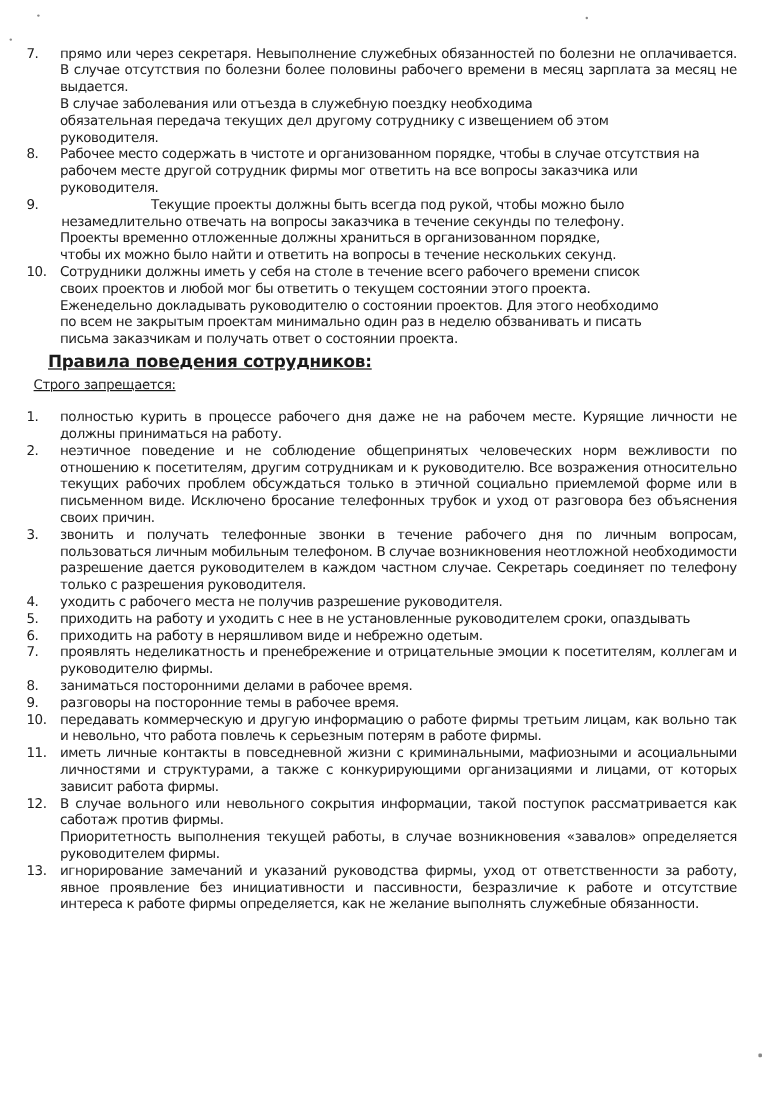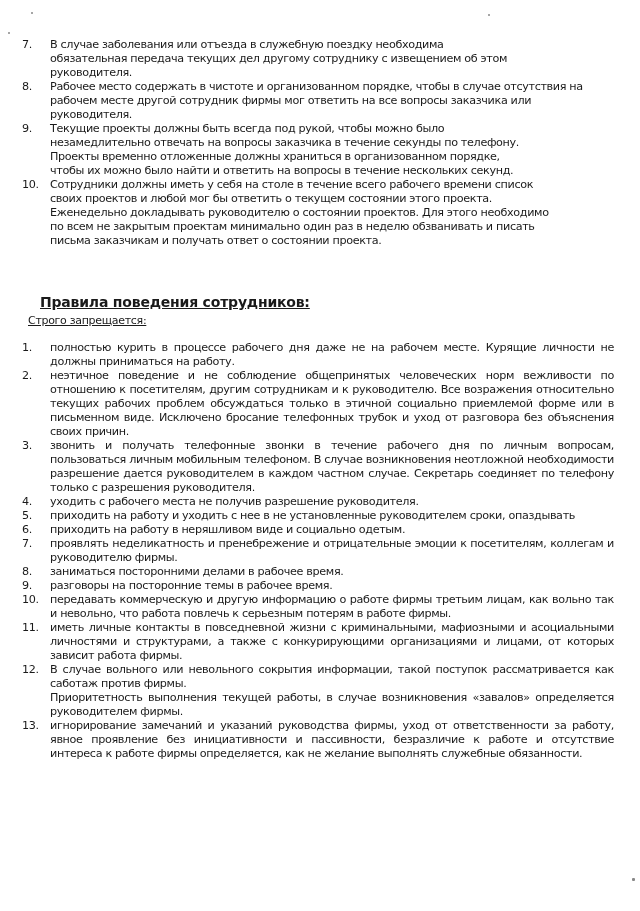--- a/index.html
+++ b/index.html
@@ -21,29 +21,30 @@
 <body>
 
 <div class="page">
   <div class="speck" style="left:31px;top:12px;"></div>
   <div class="speck" style="left:488px;top:14px;"></div>
   <div class="speck" style="left:8px;top:32px;"></div>
 
   <ol class="list" id="list1" style="top:38px;">
     <li>
       <span class="num">7.</span>
+      <p>прямо или через секретаря. Невыполнение служебных обязанностей  по болезни не оплачивается. В случае отсутствия по болезни более половины рабочего времени в месяц зарплата за месяц не выдается.</p>
       <p class="left" style="width:470px;">В случае заболевания или отъезда в служебную поездку необходима обязательная передача текущих дел другому сотруднику с извещением об этом руководителя.</p>
     </li>
     <li>
       <span class="num">8.</span>
       <p class="left" style="width:565px;">Рабочее место содержать в чистоте и организованном порядке, чтобы в случае отсутствия на рабочем месте другой сотрудник фирмы мог ответить на все вопросы заказчика или руководителя.</p>
     </li>
     <li>
       <span class="num">9.</span>
-      <p class="left" style="width:470px;">Текущие проекты должны быть всегда под рукой, чтобы можно было незамедлительно отвечать на вопросы заказчика в течение секунды по телефону.</p>
+      <p class="left" style="width:470px;text-align:right;">Текущие проекты должны быть всегда под рукой, чтобы можно было незамедлительно отвечать на вопросы заказчика в течение секунды по телефону.</p>
       <p class="left" style="width:480px;">Проекты временно отложенные должны храниться в организованном порядке, чтобы их можно было найти и ответить на вопросы в течение нескольких секунд.</p>
     </li>
     <li>
       <span class="num">10.</span>
       <p class="left" style="width:500px;">Сотрудники должны иметь у себя на столе в течение всего рабочего времени список своих проектов и любой мог бы ответить о текущем состоянии этого проекта. Еженедельно докладывать руководителю о состоянии проектов. Для этого необходимо по всем не закрытым проектам минимально один раз в неделю обзванивать и писать письма заказчикам и получать ответ о состоянии проекта.</p>
     </li>
   </ol>
 
   <h2 class="heading">Правила поведения сотрудников:</h2>
   <p class="subheading">Строго запрещается:</p>
@@ -64,21 +65,21 @@
     <li>
       <span class="num">4.</span>
       <p class="left">уходить с рабочего места не получив разрешение руководителя.</p>
     </li>
     <li>
       <span class="num">5.</span>
       <p class="left">приходить на работу и уходить с нее в не установленные руководителем сроки, опаздывать</p>
     </li>
     <li>
       <span class="num">6.</span>
-      <p class="left">приходить на работу в неряшливом виде и социально одетым.</p>
+      <p class="left">приходить на работу в неряшливом виде и небрежно одетым.</p>
     </li>
     <li>
       <span class="num">7.</span>
       <p>проявлять неделикатность и пренебрежение и отрицательные эмоции к посетителям, коллегам и руководителю фирмы.</p>
     </li>
     <li>
       <span class="num">8.</span>
       <p class="left">заниматься посторонними делами в рабочее время.</p>
     </li>
     <li>

